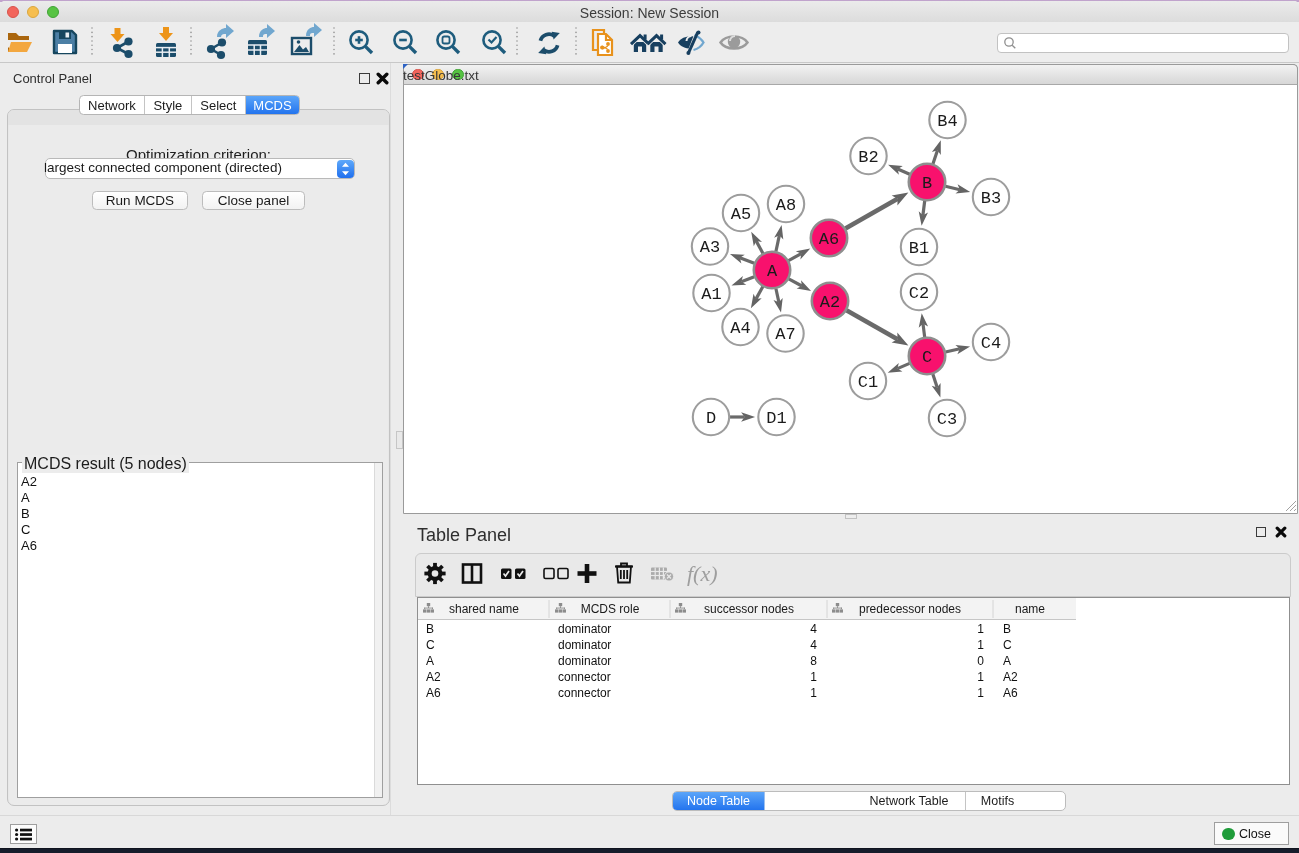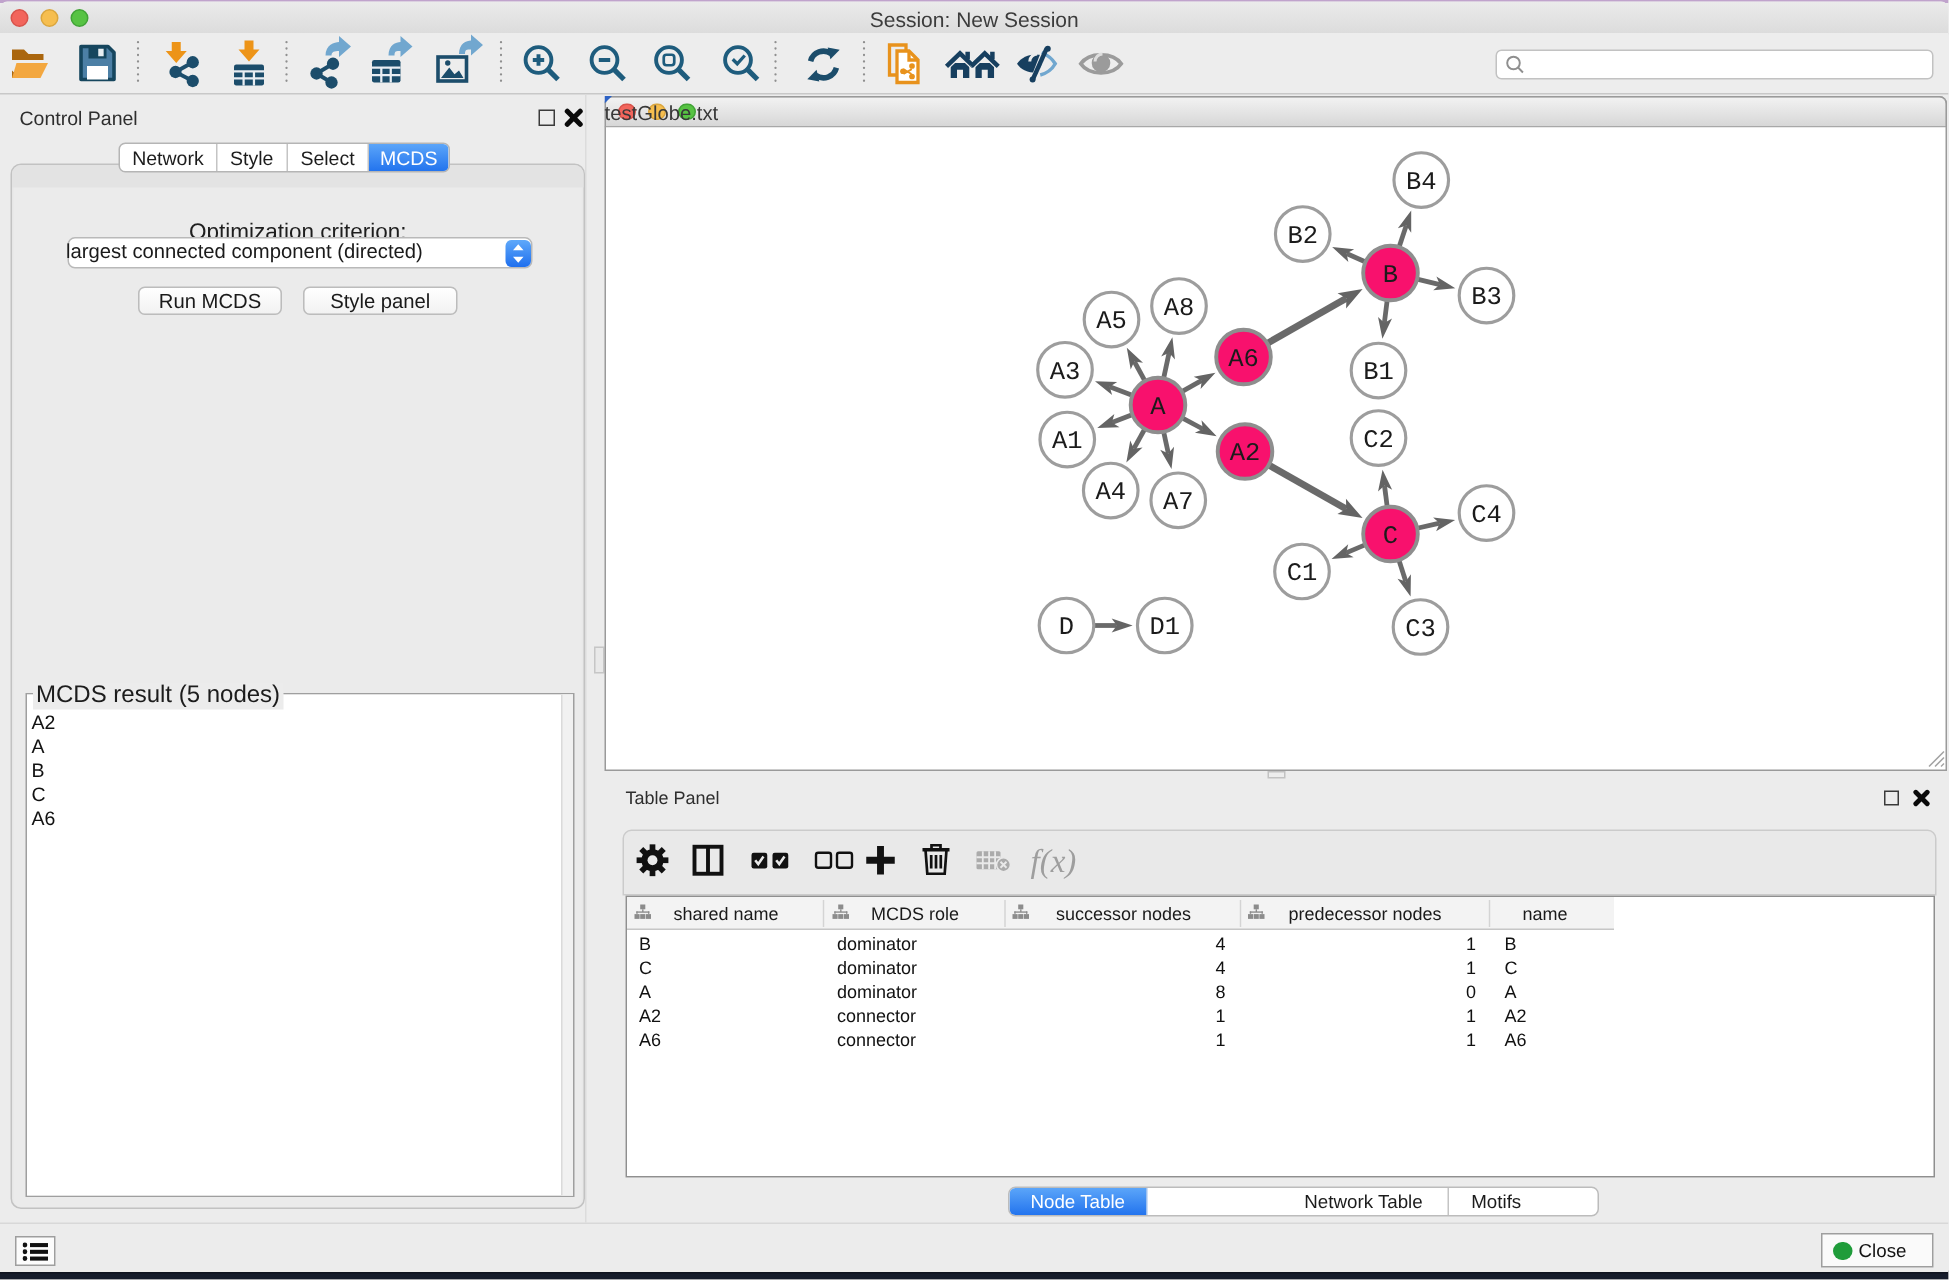--- a/index.html
+++ b/index.html
@@ -203,21 +203,21 @@
 
 <div class="abs" style="left:7px;top:135px;width:383px;text-align:center;font-size:15px;color:#1e1e1e;margin-top:11px;">Optimization criterion:</div>
 <div class="abs" style="left:45px;top:158px;width:310px;height:21px;background:#fff;border:1px solid #b9b9b9;border-radius:5px;"></div>
 <div class="abs" style="left:37px;top:158px;width:310px;height:21px;font-size:13.5px;color:#1a1a1a;line-height:20px;padding-left:7px;">largest connected component (directed)</div>
 <div class="abs" style="left:337px;top:159.5px;width:16.5px;height:18px;background:linear-gradient(#5fa9fa,#1f6fee);border-radius:4px;"></div>
 <svg class="abs" style="left:337px;top:159.5px" width="17" height="18" viewBox="0 0 17 18">
     <path d="M8.5,2.8 L12,6.8 L5,6.8 Z M8.5,15.2 L12,11.2 L5,11.2 Z" fill="#ffffff"></path>
   </svg>
 
 <div class="abs" style="left:92px;top:191px;width:96px;height:19px;background:linear-gradient(#ffffff,#f2f2f2);border:1px solid #bcbcbc;border-radius:4.5px;text-align:center;font-size:13.5px;color:#1a1a1a;line-height:18px;">Run MCDS</div>
-<div class="abs" style="left:202px;top:191px;width:103px;height:19px;background:linear-gradient(#ffffff,#f2f2f2);border:1px solid #bcbcbc;border-radius:4.5px;text-align:center;font-size:13.5px;color:#1a1a1a;line-height:18px;">Style panel</div>
+<div class="abs" style="left:202px;top:191px;width:103px;height:19px;background:linear-gradient(#ffffff,#f2f2f2);border:1px solid #bcbcbc;border-radius:4.5px;text-align:center;font-size:13.5px;color:#1a1a1a;line-height:18px;">Close panel</div>
 
 <div class="abs" style="left:17px;top:462px;width:366px;height:336px;border:1px solid #9f9f9f;"></div>
 <div class="abs" style="left:18px;top:463px;width:364px;height:334px;background:#fff;"></div>
 <div class="abs" style="left:374px;top:463px;width:8px;height:334px;background:#f1f1f1;border-left:1px solid #dadada;"></div>
 <div class="abs" style="left:22px;top:455px;background:#ececec;padding:0 2px;font-size:16px;color:#1c1c1c;">MCDS result (5 nodes)</div>
 <div class="abs" style="left:21px;top:474px;font-size:13px;color:#111;line-height:16px;">A2<br>A<br>B<br>C<br>A6</div>
 
 <div class="abs" style="left:390px;top:63px;width:1px;height:756px;background:#dcdcdc;"></div>
 <div class="abs" style="left:396px;top:431px;width:7px;height:18px;background:#e9e9e9;border:1px solid #c6c6c6;"></div>
 
@@ -325,21 +325,21 @@
 <text x="543.0" y="338.9">C3</text>
 <text x="587.0" y="262.9">C4</text>
 <text x="307.0" y="337.9">D</text>
 <text x="372.5" y="337.9">D1</text>
 </g>
 
 </svg>
 
 <div class="abs" style="left:845px;top:513.5px;width:12px;height:5px;background:#ededed;border:1px solid #c2c2c2;"></div>
 
-<div class="abs" style="left:417px;top:525px;font-size:12px;color:#2e2e2e;">Table Panel</div>
+<div class="abs" style="left:417px;top:525px;font-size:18px;color:#2e2e2e;">Table Panel</div>
 <div class="abs" style="left:1256px;top:527px;width:10px;height:10px;border:1.5px solid #3a3a3a;"></div>
 <svg class="abs" style="left:1275px;top:526px" width="12" height="12" viewBox="0 0 12 12">
     <path d="M2.2,2.2 L9.8,9.8 M9.8,2.2 L2.2,9.8" stroke="#0a0a0a" stroke-width="3.2" stroke-linecap="round"></path>
   </svg>
 
 <div class="abs" style="left:415px;top:553px;width:876px;height:44px;background:#e9e9e9;border:1px solid #cbcbcb;border-radius:6px 6px 0 0;"></div>
 <svg class="abs" style="left:415px;top:553px" width="876" height="44" viewBox="0 0 876 44">
 
 <g transform="translate(20,20.5)" fill="#111">
 <circle cx="0" cy="0" r="7.4"></circle>

